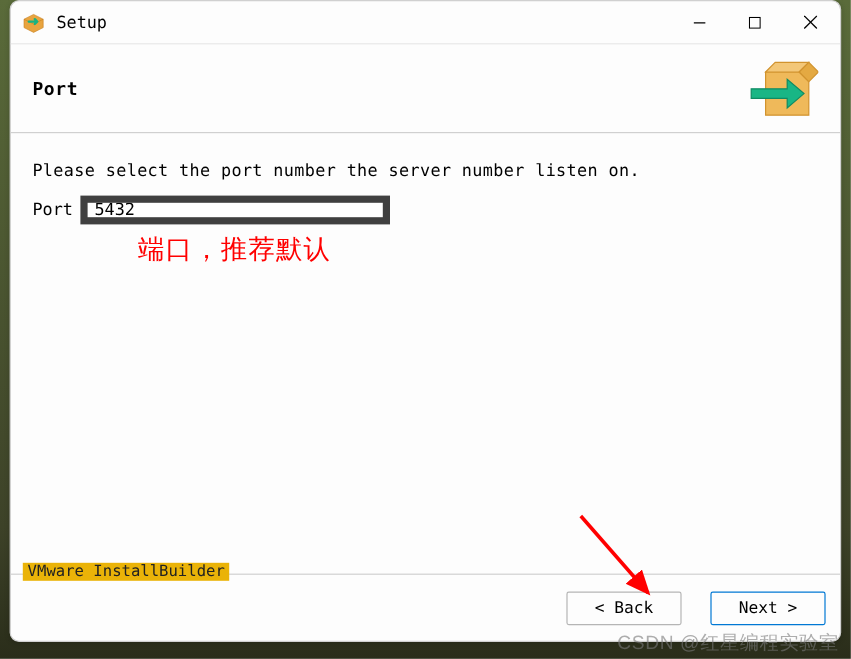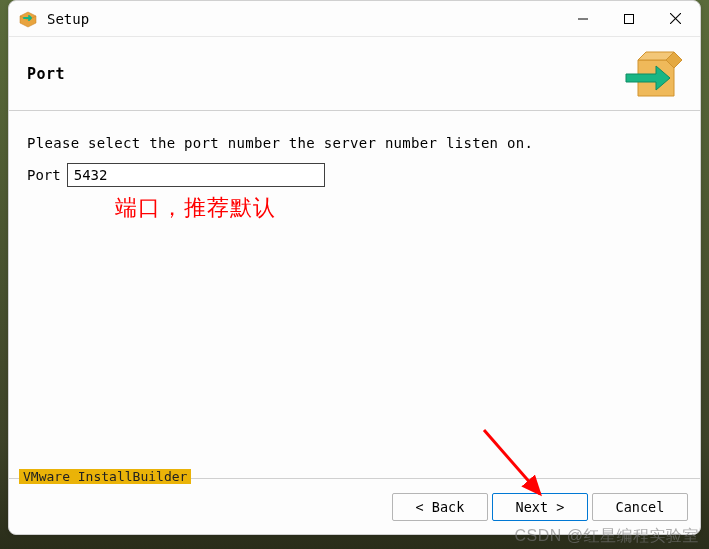--- a/index.html
+++ b/index.html
@@ -88,21 +88,21 @@
       align-items: center;
       gap: 6px;
     }
     .field-label {
       font-family: "SimSun", monospace;
       font-size: 14px;
     }
     .port-input {
       width: 258px;
       height: 24px;
-      border: 1px solid #404040;
+      border: 6px solid #404040;
       padding: 1px 6px;
       font-family: "SimSun", monospace;
       font-size: 14px;
       background: #fff;
       outline: none;
     }
     .annotation {
       position: absolute;
       left: 106px;
       top: 82px;
@@ -126,21 +126,21 @@
       top: -10px;
       background: #eab308;
       padding: 0 4px;
       font-family: "SimSun", monospace;
       font-size: 13px;
       color: #222;
     }
     .btns {
       margin-left: auto;
       display: flex;
-      gap: 4px;
+      gap: 24px;
       align-items: flex-end;
     }
     .btn {
       min-width: 96px;
       height: 28px;
       border: 1px solid #b5b5b5;
       background: #fdfdfd;
       font-family: "SimSun", monospace;
       font-size: 13.5px;
       cursor: pointer;
@@ -221,21 +221,20 @@
       <input class="port-input" type="text" value="5432" style="">
     </div>
     <div class="annotation">端口，推荐默认</div>
   </div>
 
   <div class="footer">
     <span class="builder">VMware InstallBuilder</span>
     <div class="btns">
       <button class="btn">&lt; Back</button>
       <button class="btn default">Next &gt;</button>
-      <button class="btn">Cancel</button>
     </div>
   </div>
 </div>
 
 <svg class="arrow-overlay">
   <defs>
     <marker id="ah" markerWidth="8" markerHeight="8" refX="6" refY="3" orient="auto">
       <path d="M0,0 L7,3 L0,6 Z" fill="#ff0000"></path>
     </marker>
   </defs>

